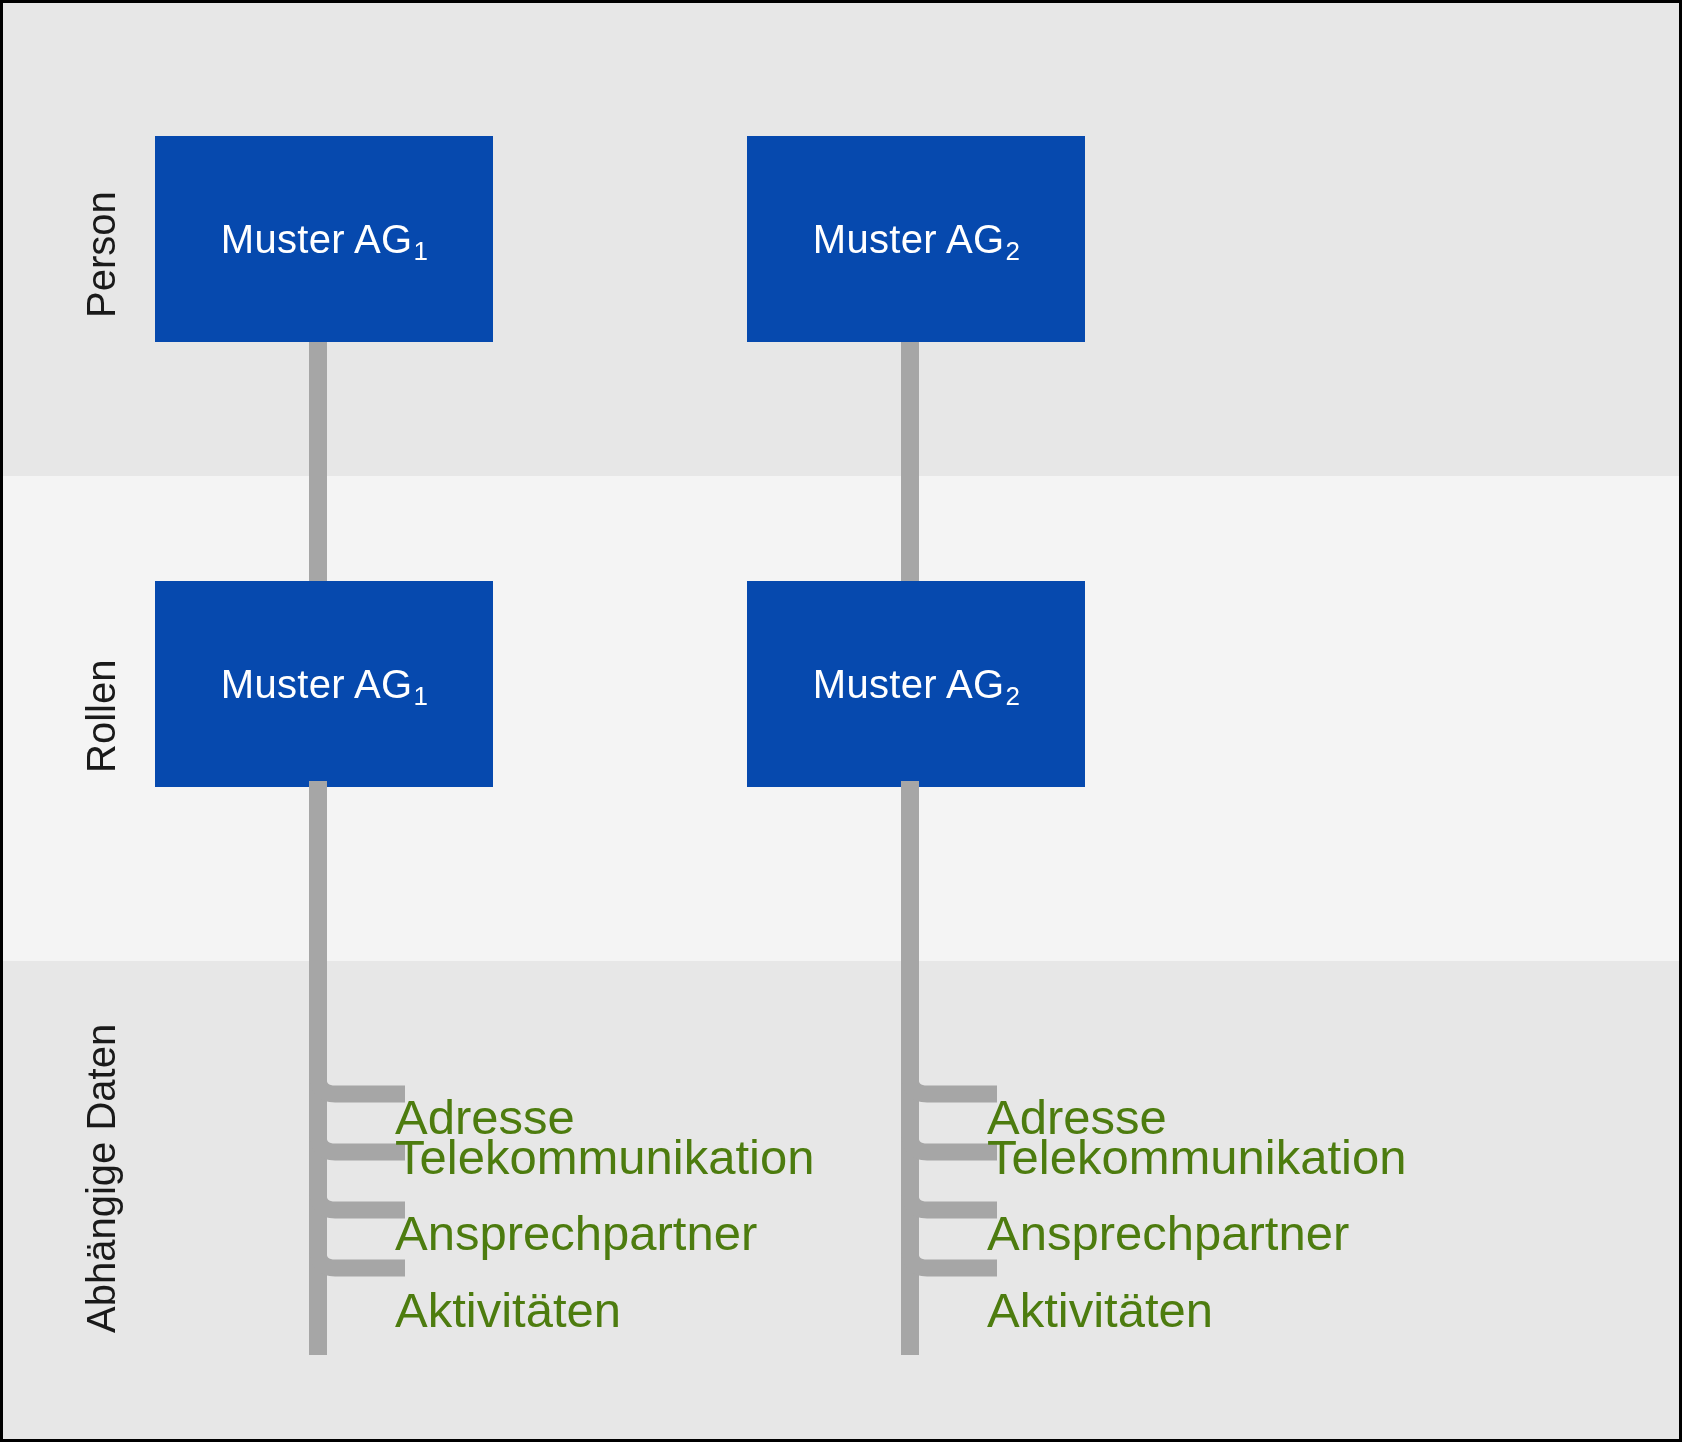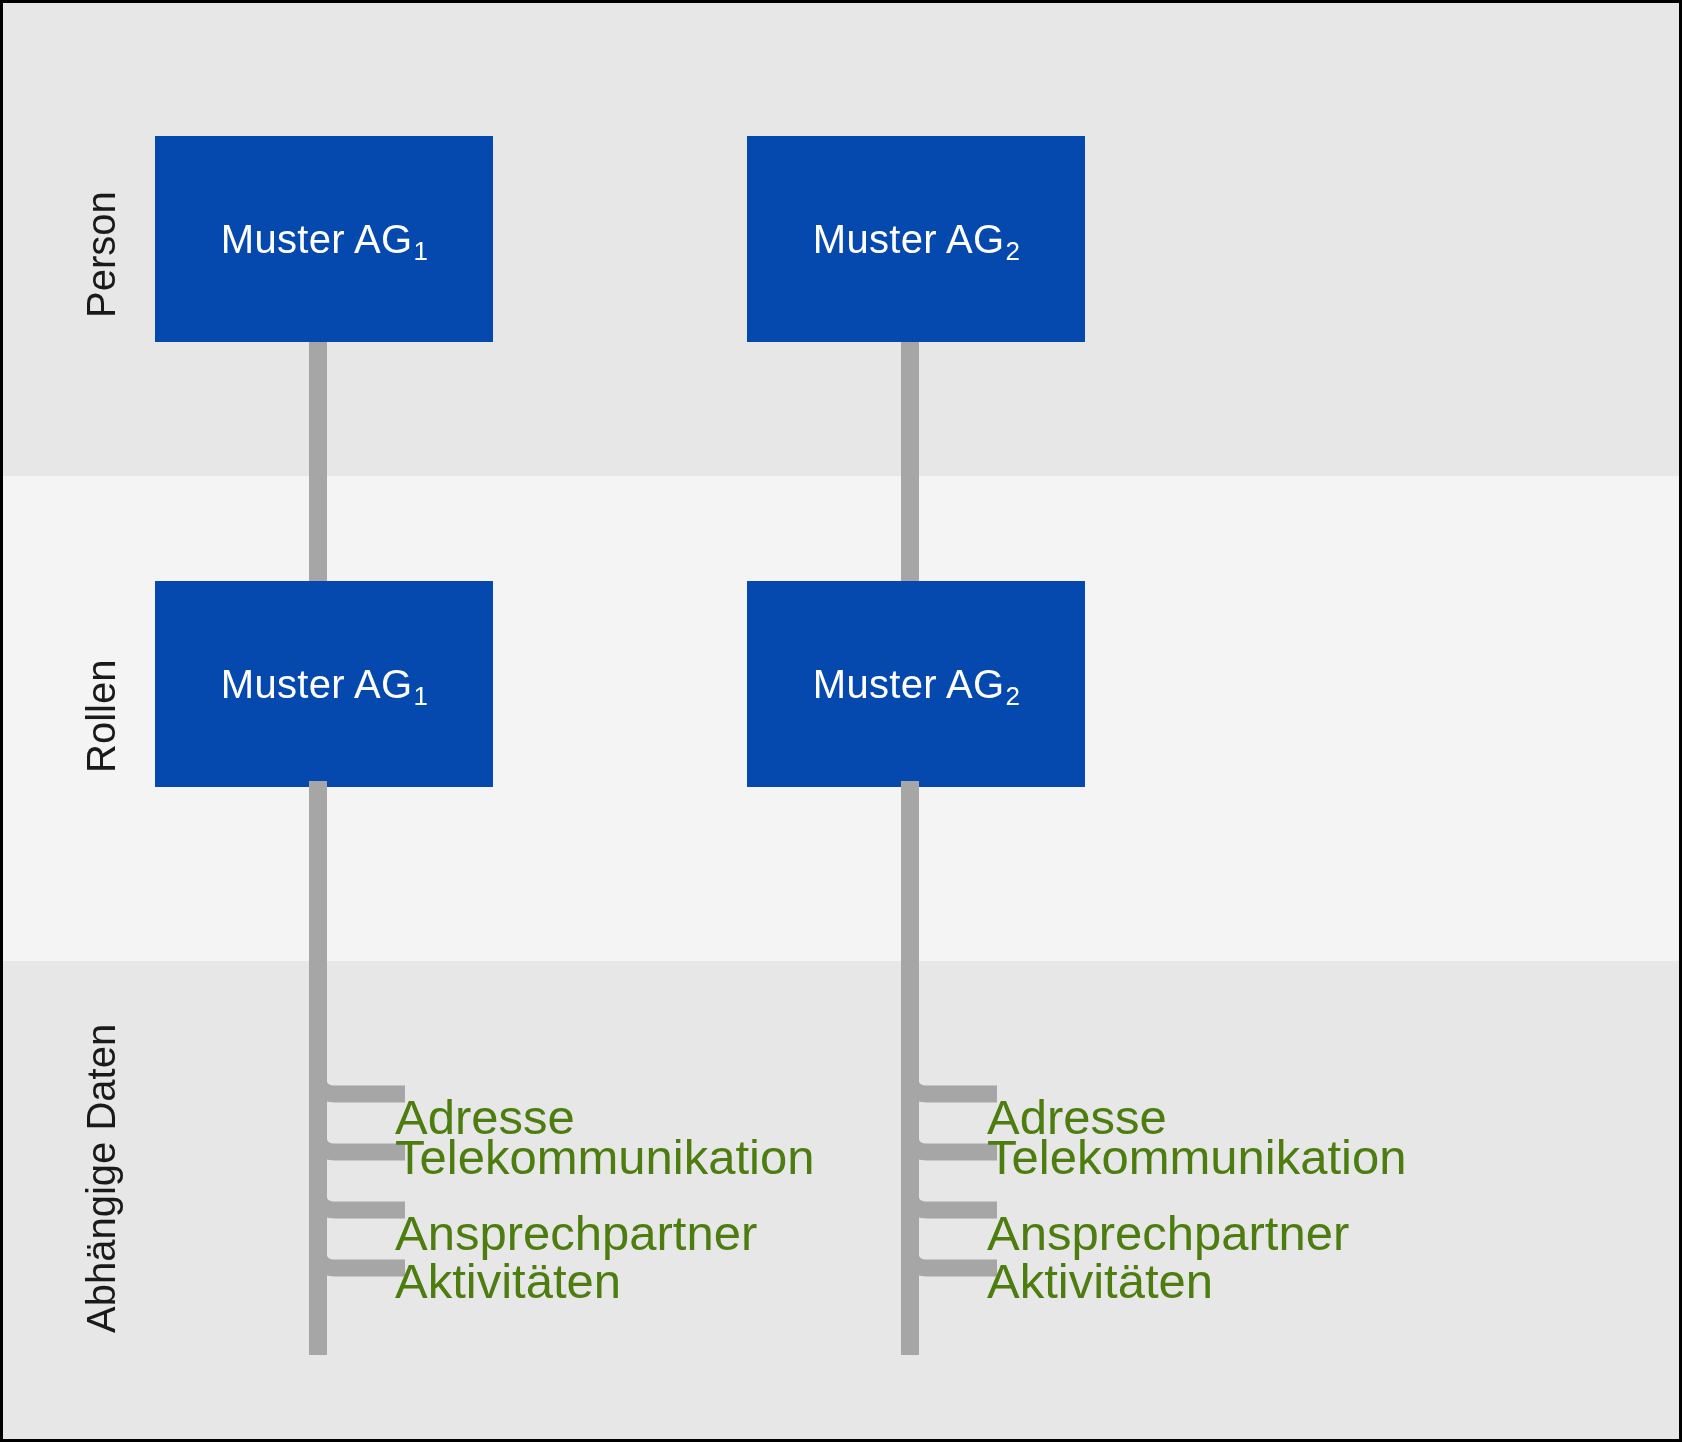--- a/index.html
+++ b/index.html
@@ -102,21 +102,21 @@
     font-size: 49px;
     line-height: 1;
     white-space: nowrap;
     margin-top: 8px;
   }
   .col-left  { left: 392px; }
   .col-right { left: 984px; }
   .row-0 { top: 1082px; }
   .row-1 { top: 1122px; }
   .row-2 { top: 1198px; text-align: right; }
-  .row-3 { top: 1246px; }
+  .row-3 { top: 1275px; }
 </style>
 </head>
 <body>
 
 <div id="stage">
 
   <div class="band band-person"></div>
   <div class="band band-rollen"></div>
   <div class="band band-daten"></div>
 

